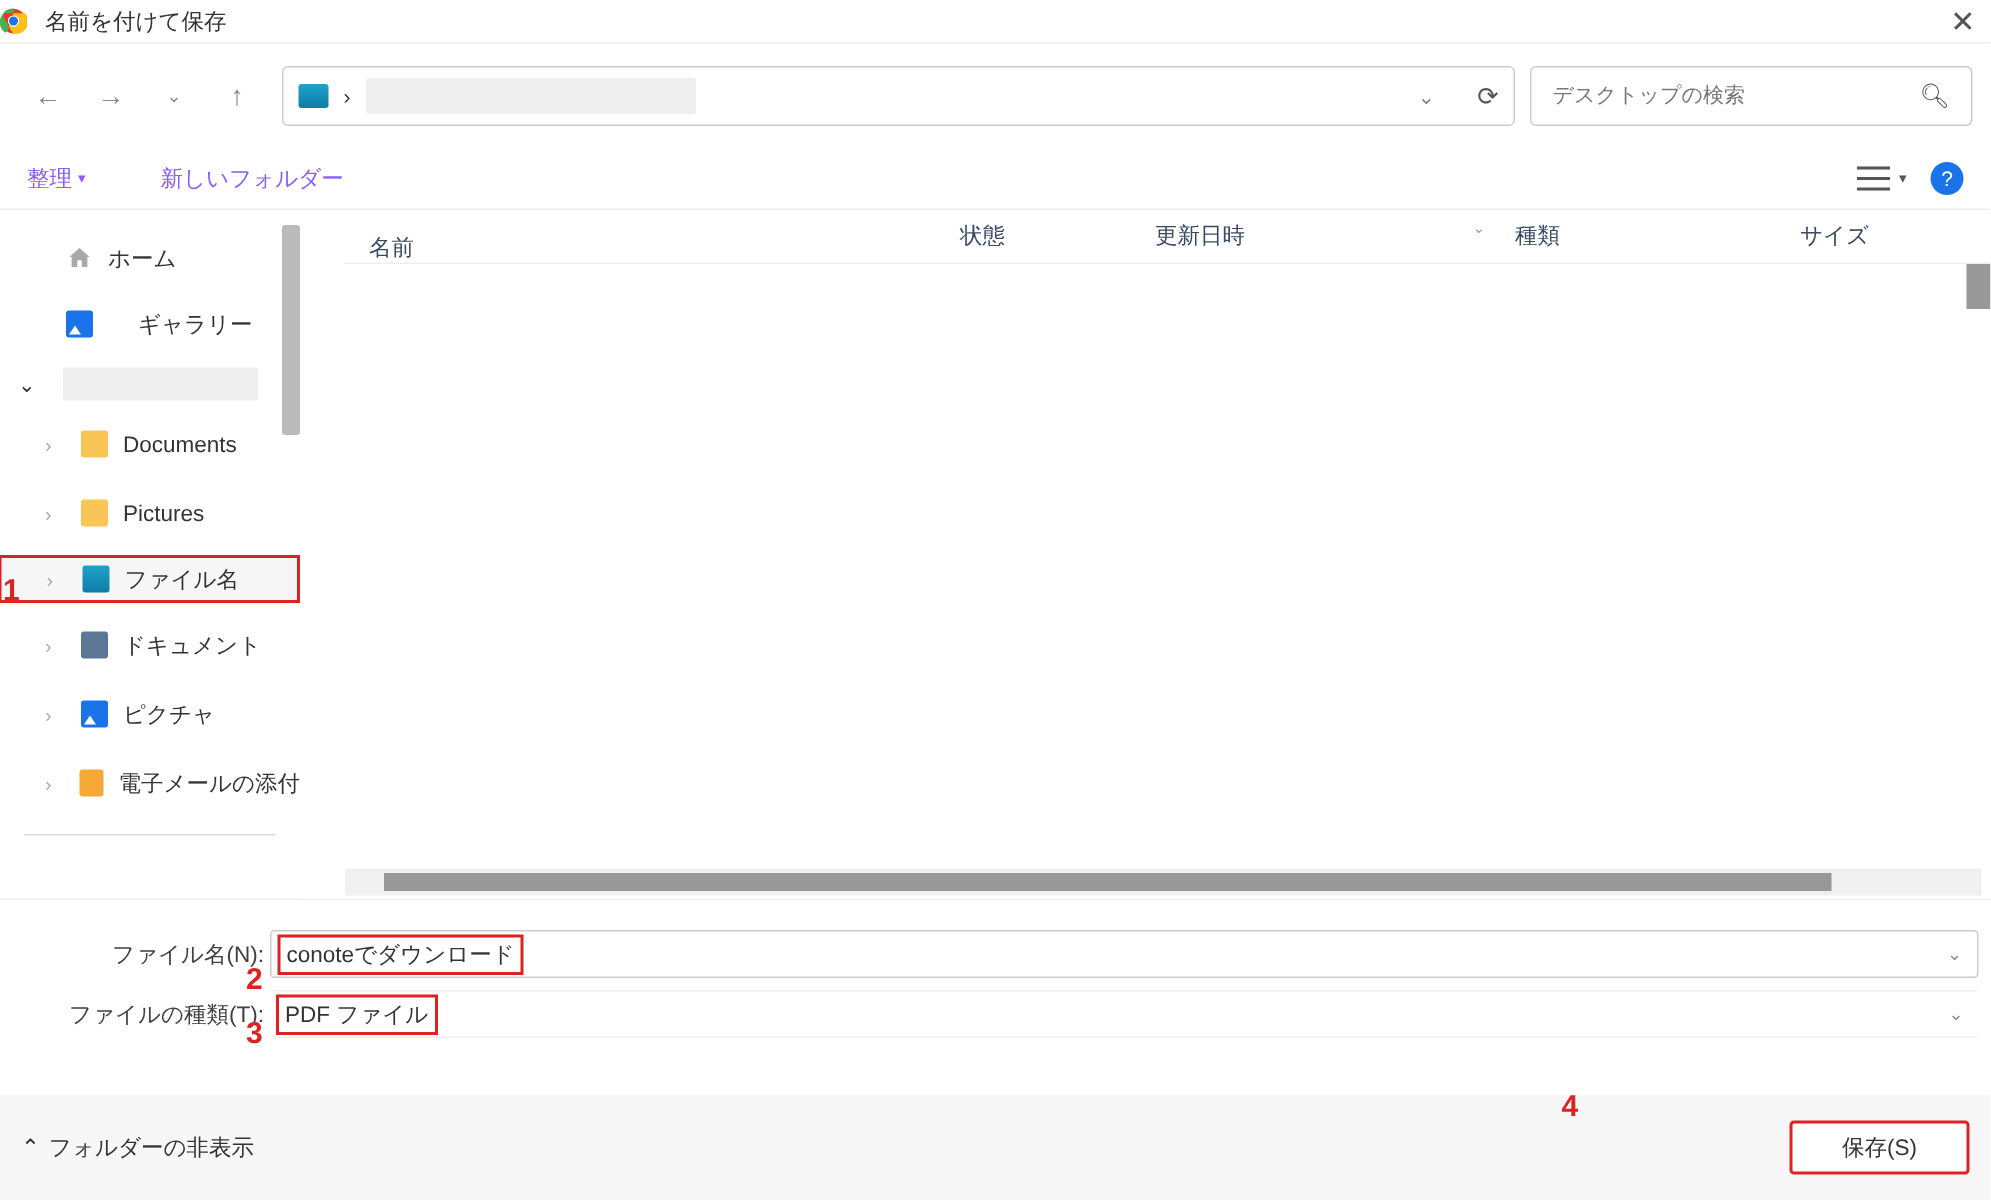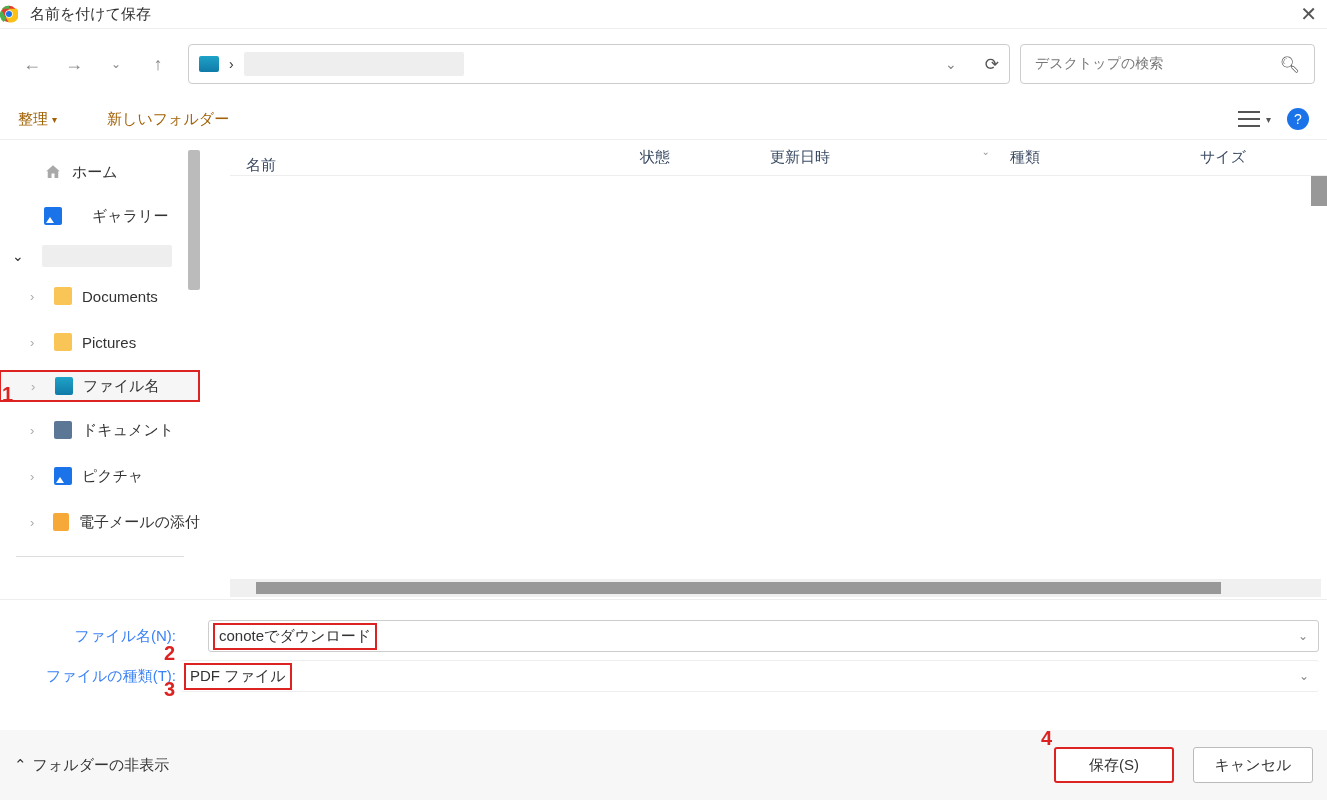--- a/index.html
+++ b/index.html
@@ -17,21 +17,21 @@
 .location { flex: 1; height: 40px; border: 1px solid #ccc; border-radius: 4px; display: flex; align-items: center; padding: 0 10px; margin: 0 8px; gap: 10px; }
 .location .loc-icon { width: 20px; height: 16px; background: linear-gradient(180deg,#1fa3c8,#0f7ba8); border-radius: 2px; }
 .location .loc-text { color: #333; }
 .location .loc-blur { width: 220px; height: 24px; background: #eee; border-radius: 2px; filter: blur(.5px); }
 .location .spacer { flex: 1; }
 .search { width: 295px; height: 40px; border: 1px solid #ccc; border-radius: 4px; display: flex; align-items: center; padding: 0 14px; color: #777; }
 .search .mag { margin-left: auto; }
 
 
 .toolrow { height: 40px; display: flex; align-items: center; padding: 0 18px; gap: 50px; }
-.toolrow .ddwrap { color: #a16207; font-size: 15px; display: flex; align-items: center; gap: 4px; cursor: pointer; }
+.toolrow .ddwrap { color: #8b5cf6; font-size: 15px; display: flex; align-items: center; gap: 4px; cursor: pointer; }
 .toolrow .right { margin-left: auto; display: flex; align-items: center; gap: 16px; }
 .toolrow .view-ico { width: 22px; height: 22px; display: flex; flex-direction: column; justify-content: space-around; }
 .toolrow .view-ico div { height: 2px; background: #555; }
 .toolrow .help { width: 22px; height: 22px; border-radius: 50%; background: #1a73e8; color: #fff; display: flex; align-items: center; justify-content: center; font-size: 14px; }
 
 
 .main { display: flex; height: 461px; border-top: 1px solid #eee; border-bottom: 1px solid #eee; }
 .sidebar { width: 200px; overflow: hidden; position: relative; }
 .sb-scroll { position: absolute; right: 0; top: 10px; width: 12px; height: 140px; background: #bbb; border-radius: 2px; }
 .sb-item { height: 32px; display: flex; align-items: center; padding-left: 12px; font-size: 15px; color: #333; cursor: pointer; gap: 10px; }
@@ -58,21 +58,21 @@
 .h-type { width: 190px; }
 .h-size { }
 .hcell .mini { font-size: 10px; position: absolute; top: -2px; right: 20px; color: #999;}
 .hscrollbar { position: absolute; bottom: 2px; left: 30px; right: 6px; height: 18px; background: #f0f0f0; }
 .hscrollbar .thumb { position: absolute; top:3px; left: 26px; right: 100px; bottom:3px; background: #989898; }
 .vscrollbar { position: absolute; right: 0; top: 4px; width: 16px; height: 30px; background: #989898; }
 
 
 .formarea { padding: 20px 8px 0 8px; }
 .formrow { display: flex; align-items: center; margin-bottom: 8px; }
-.formrow .lbl { width: 172px; text-align: right; padding-right: 4px; color: #3b82f6; font-size: 15px; position:relative; }
+.formrow .lbl { width: 172px; text-align: right; padding-right: 4px; color: #404040; font-size: 15px; position:relative; }
 .formrow .inp { flex: 1; height: 32px; border: 1px solid #ccc; border-radius: 3px; display: flex; align-items: center; padding: 0 10px; font-size: 15px; position: relative; }
 .formrow .inp.nob { border: none; border-top: 1px solid #eee; border-bottom: 1px solid #eee;}
 .formrow .inp .ddcaret { position: absolute; right: 10px; top: 50%; transform: translateY(-50%); color: #888; font-size: 12px;}
 .small-red-box { border: 2px solid #d22; padding: 2px 4px; white-space: nowrap; }
 
 
 .footer { position: absolute; bottom: 0; left: 0; right: 0; height: 70px; background: #f7f7f7; display: flex; align-items: center; padding: 0 14px; }
 .folder-hide { display: flex; align-items: center; gap: 6px; color: #333; cursor: pointer; font-size: 15px;}
 .footer .btns { margin-left: auto; display: flex; gap: 19px; }
 .footer button { width: 120px; height: 36px; background: #fff; border: 1px solid #bbb; border-radius: 3px; font-size: 15px; color: #333; cursor: pointer; }
@@ -211,21 +211,21 @@
       <div class="thumb"></div>
     </div>
   </div>
 </div>
 
 <div class="formarea">
   <div class="formrow">
     <div class="lbl">
       <span>ファイル名(N):</span>
     </div>
-    <div class="inp" style="padding-left:4px;margin-left:28px;">
+    <div class="inp" style="padding-left:4px;">
       <span class="small-red-box">
         <span>conoteでダウンロード</span>
       </span>
       <span class="ddcaret">⌄</span>
     </div>
   </div>
   <div class="formrow">
     <div class="lbl">
       <span>ファイルの種類(T):</span>
     </div>
@@ -238,20 +238,19 @@
   </div>
 </div>
 
 <div class="footer">
   <div class="folder-hide">
     <span>⌃</span>
     <span>フォルダーの非表示</span>
   </div>
   <div class="btns">
     <button class="save">保存(S)</button>
-    <button>キャンセル</button>
   </div>
 </div>
 
 <div class="anno" style="left:2px;  top:383px;">1</div>
 <div class="anno" style="left:164px; top:642px;">2</div>
 <div class="anno" style="left:164px; top:678px;">3</div>
 <div class="anno" style="left:1041px; top:727px;">4</div>
 
 </body></html>

